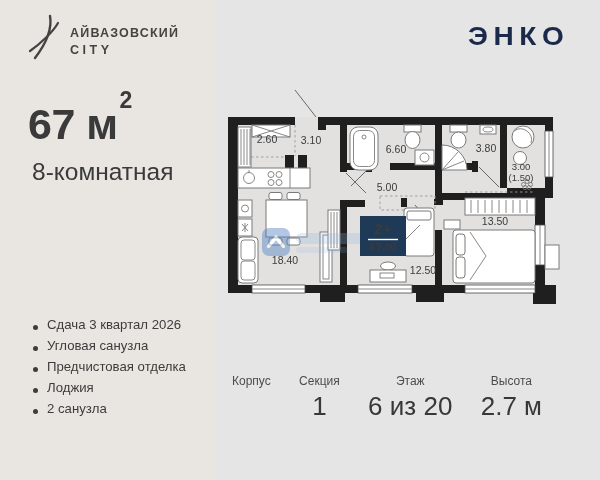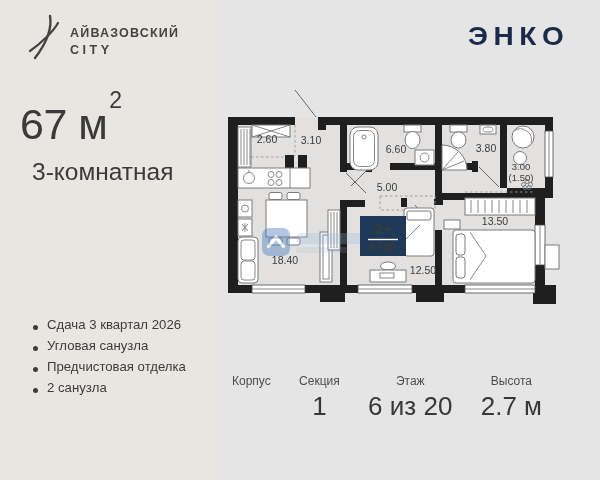--- a/index.html
+++ b/index.html
@@ -9,21 +9,21 @@
 
   .brand{position:absolute;left:28px;top:14px;display:flex;align-items:flex-start;}
   .brand-mark{width:34px;height:46px;}
   .brand-text{margin-left:8px;margin-top:12px;}
   .brand-line1{font-size:12.5px;letter-spacing:1.2px;font-weight:600;color:#454341;}
   .brand-line2{font-size:12.5px;letter-spacing:3.5px;font-weight:600;color:#454341;margin-top:3px;}
 
   .developer{position:absolute;left:468px;top:22px;font-size:25px;font-weight:700;
              color:#1b2a4a;letter-spacing:5px;transform:scaleX(1.12);transform-origin:left top;}
 
-  .area-line{position:absolute;left:20px;top:100px;font-size:43px;font-weight:400;
+  .area-line{position:absolute;left:28px;top:100px;font-size:43px;font-weight:700;
              color:#3a3a3a;letter-spacing:-0.5px;}
   .area-line sup{font-size:23px;position:relative;top:-16px;left:2px;}
   .apt-type{position:absolute;left:32px;top:158px;font-size:24.5px;font-weight:400;color:#3a3a3a;}
 
   .features{position:absolute;left:33px;top:318px;list-style:none;margin:0;padding:0;}
   .features li{display:flex;align-items:center;margin-bottom:7px;font-size:13.2px;
                line-height:14px;color:#3c3c3c;}
   .features .dot{width:5px;height:5px;border-radius:50%;background:#3c3c3c;margin:4px 9px 0 0;flex:0 0 auto;}
 
   .specs{position:absolute;left:232px;top:374px;width:310px;display:flex;justify-content:space-between;}
@@ -53,34 +53,38 @@
     </svg>
     <div class="brand-text">
       <div class="brand-line1">АЙВАЗОВСКИЙ</div>
       <div class="brand-line2">CITY</div>
     </div>
   </div>
 
   <div class="developer">ЭНКО</div>
 
   <div class="area-line"><span>67 м</span><sup>2</sup></div>
-  <div class="apt-type">3-комнатная</div>
+  <div class="apt-type">8-комнатная</div>
 
   <ul class="features">
     <li>
         <span class="dot"></span>
         <span>Сдача 3 квартал 2026</span>
       </li>
     <li>
         <span class="dot"></span>
         <span>Угловая санузла</span>
       </li>
     <li>
         <span class="dot"></span>
         <span>Предчистовая отделка</span>
+      </li>
+    <li>
+        <span class="dot"></span>
+        <span>Лоджия</span>
       </li>
     <li>
         <span class="dot"></span>
         <span>2 санузла</span>
       </li>
   </ul>
 
   <div class="specs">
     <div class="spec">
       <div class="spec-label">Корпус</div>

